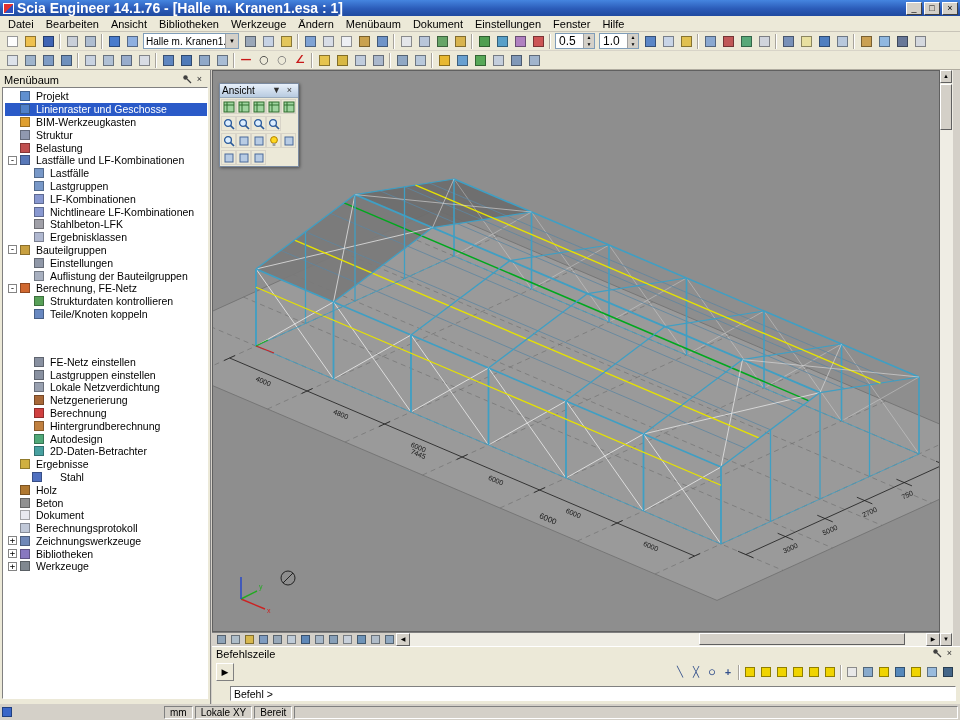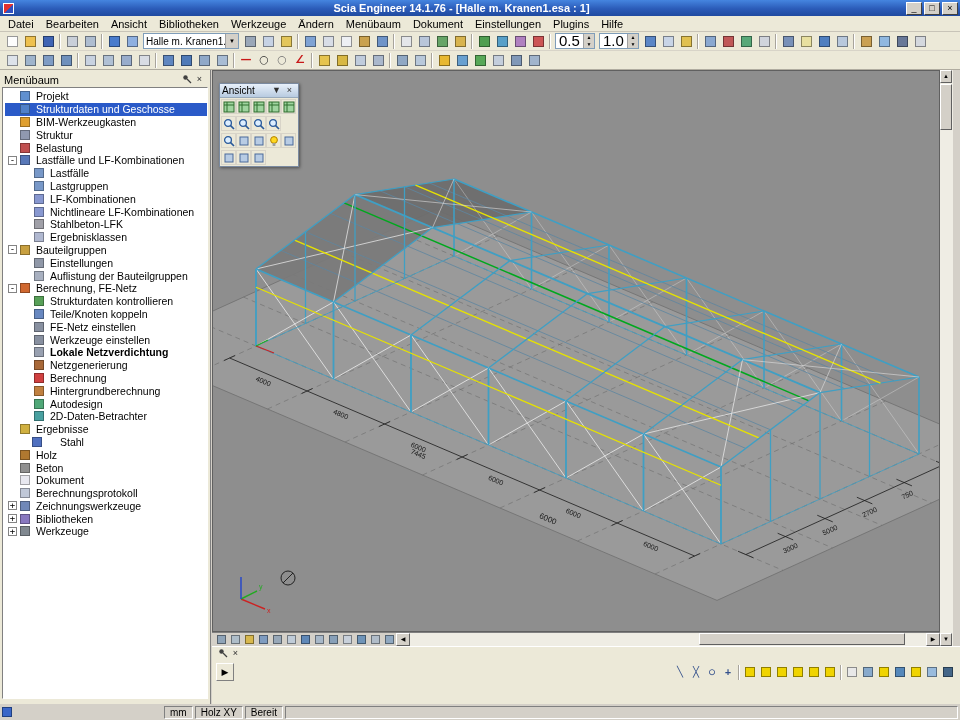--- a/index.html
+++ b/index.html
@@ -1,38 +1,38 @@
 <!DOCTYPE html>
 <html><head>
 <meta charset="utf-8">
 <style>
 *{box-sizing:border-box;margin:0;padding:0}
 html,body{width:960px;height:720px;overflow:hidden}
 body{font-family:"Liberation Sans",sans-serif;font-size:11px;background:#d4d0c8;position:relative;color:#000}
 .abs{position:absolute}
 #titlebar{left:0;top:0;width:960px;height:16px;background:linear-gradient(180deg,#4585e0 0%,#2b5bb8 55%,#1f4aa0 100%);color:#fff;display:flex;align-items:center}
 #title-icon{width:11px;height:11px;margin:0 3px;background:linear-gradient(135deg,#e03030 50%,#3050c0 50%);border:1px solid #fff;flex:none}
-#title-text{flex:1;text-align:center;font-weight:bold;font-size:11px}
+#title-text{flex:1;text-align:left;font-weight:bold;font-size:14px}
 .wbtn{width:16px;height:13px;margin-right:2px;background:#d4d0c8;border:1px solid;border-color:#fff #404040 #404040 #fff;color:#000;font-size:9px;line-height:11px;text-align:center;flex:none}
 #menubar{left:0;top:16px;width:960px;height:16px;background:#ece9d8;border-bottom:1px solid #c8c4b8;display:flex;align-items:center;padding-left:2px}
 .mitem{padding:1px 6px}
 .toolbar{background:#ece9d8;display:flex;align-items:center;padding-left:3px}
 #tb1{left:0;top:32px;width:960px;height:19px;border-bottom:1px solid #d8d4c8}
 #tb2{left:0;top:51px;width:960px;height:19px;border-bottom:1px solid #b0aca0}
 .grp{display:inline-flex;align-items:center}
 .chip{display:inline-flex;width:18px;height:16px;align-items:center;justify-content:center}
 .chip i,.schip i,.snapchip i{display:block;border:1px solid rgba(0,0,0,.4)}
 .chip i{width:11px;height:11px}
 .gchip{font-family:"DejaVu Sans",sans-serif;font-size:11px;line-height:16px;font-weight:bold}
 .tsep{width:2px;height:15px;border-left:1px solid #a8a49c;border-right:1px solid #fff;margin:0 2px}
 .combo{width:96px;height:16px;background:#fff;border:1px solid #7f9db9;display:inline-flex;align-items:center;margin:0 2px}
 .combo-txt{flex:1;font-size:10px;padding-left:2px;white-space:nowrap;overflow:hidden}
 .combo-btn{width:13px;height:14px;background:#d4d0c8;border-left:1px solid #a0a0a0;font-size:6px;text-align:center;line-height:14px}
 .spin{width:40px;height:16px;background:#fff;border:1px solid #7f9db9;display:inline-flex;margin:0 2px}
-.spin-val{flex:1;font-size:15px;padding-left:3px;line-height:14px}
+.spin-val{flex:1;font-size:12px;padding-left:3px;line-height:14px}
 .spinbtns{width:11px;display:flex;flex-direction:column;background:#d4d0c8;border-left:1px solid #a0a0a0}
 .spinbtns span{height:7px;font-size:5px;line-height:7px;text-align:center}
 #sidebar{left:0;top:70px;width:211px;height:634px;background:#ece9d8;border-right:1px solid #808080;padding:2px}
 #sidebar-header{height:15px;display:flex;align-items:center;padding:0 2px}
 #sidebar-title{flex:1;font-size:11px}
 .hbtn{width:13px;height:12px;font-size:9px;line-height:11px;text-align:center;color:#303030}
 #tree{background:#fff;border:1px solid;border-color:#808080 #fff #fff #808080;height:612px;overflow:hidden;padding:2px 0 0 2px;font-size:10.5px}
 .trow{height:12.8px;display:flex;align-items:center;white-space:nowrap}
 .expbox{width:9px;height:9px;border:1px solid #848484;background:#fff;font-size:9px;line-height:7px;text-align:center;flex:none;margin-right:3px;font-family:"DejaVu Sans Mono",monospace}
 .hid{visibility:hidden}
@@ -85,21 +85,21 @@
 <div id="menubar" class="abs">
     <span class="mitem">Datei</span>
     <span class="mitem">Bearbeiten</span>
     <span class="mitem">Ansicht</span>
     <span class="mitem">Bibliotheken</span>
     <span class="mitem">Werkzeuge</span>
     <span class="mitem">Ändern</span>
     <span class="mitem">Menübaum</span>
     <span class="mitem">Dokument</span>
     <span class="mitem">Einstellungen</span>
-    <span class="mitem">Plugins</span>
+    <span class="mitem">Fenster</span>
     <span class="mitem">Hilfe</span>
   </div>
 
 <div id="tb1" class="toolbar abs">
   <span id="t1a" class="grp">
       <span class="chip">
         <i style="background: rgb(253, 253, 253);"></i>
       </span>
       <span class="chip">
         <i style="background: rgb(238, 193, 79);"></i>
@@ -344,21 +344,21 @@
   </div>
   <div id="tree">
       <div class="trow" style="padding-left: 3px;">
         <span class="expbox hid"></span>
         <span class="ticon" style="background: rgb(96, 144, 208);"></span>
         <span class="tlabel">Projekt</span>
       </div>
       <div class="trow sel" style="padding-left: 3px;">
         <span class="expbox hid"></span>
         <span class="ticon" style="background: rgb(80, 128, 200);"></span>
-        <span class="tlabel">Strukturdaten und Geschosse</span>
+        <span class="tlabel">Linienraster und Geschosse</span>
       </div>
       <div class="trow" style="padding-left: 3px;">
         <span class="expbox hid"></span>
         <span class="ticon" style="background: rgb(224, 160, 48);"></span>
         <span class="tlabel">BIM-Werkzeugkasten</span>
       </div>
       <div class="trow" style="padding-left: 3px;">
         <span class="expbox hid"></span>
         <span class="ticon" style="background: rgb(144, 152, 176);"></span>
         <span class="tlabel">Struktur</span>
@@ -426,31 +426,31 @@
       <div class="trow" style="padding-left: 17px;">
         <span class="expbox hid"></span>
         <span class="ticon" style="background: rgb(88, 160, 88);"></span>
         <span class="tlabel">Strukturdaten kontrollieren</span>
       </div>
       <div class="trow" style="padding-left: 17px;">
         <span class="expbox hid"></span>
         <span class="ticon" style="background: rgb(104, 136, 192);"></span>
         <span class="tlabel">Teile/Knoten koppeln</span>
       </div>
-      <div class="trow" style="padding-left: 17px;">
+      <div class="trow" style="padding-left: 17px; margin-top: 35px;">
         <span class="expbox hid"></span>
         <span class="ticon" style="background: rgb(136, 144, 160);"></span>
         <span class="tlabel">FE-Netz einstellen</span>
       </div>
       <div class="trow" style="padding-left: 17px;">
         <span class="expbox hid"></span>
         <span class="ticon" style="background: rgb(136, 144, 160);"></span>
-        <span class="tlabel">Werkzeuge einstellen</span>
-      </div>
-      <div class="trow" style="padding-left: 17px; font-weight: bold;">
+        <span class="tlabel">Lastgruppen einstellen</span>
+      </div>
+      <div class="trow" style="padding-left: 17px;">
         <span class="expbox hid"></span>
         <span class="ticon" style="background: rgb(152, 160, 176);"></span>
         <span class="tlabel">Lokale Netzverdichtung</span>
       </div>
       <div class="trow" style="padding-left: 17px;">
         <span class="expbox hid"></span>
         <span class="ticon" style="background: rgb(168, 104, 56);"></span>
         <span class="tlabel">Netzgenerierung</span>
       </div>
       <div class="trow" style="padding-left: 17px;">
@@ -824,20 +824,21 @@
 </div>
 
 <div id="vscroll" class="abs">
   <span class="vsa" style="top:0">▲</span>
   <span id="vthumb"></span>
   <span class="vsa" style="top:563px">▼</span>
 </div>
 
 <div id="cmdpanel" class="abs">
   <div id="cmd-header">
+    <span id="cmd-title">Befehlszeile</span>
     <span class="hbtn"><svg width="10" height="10">
           <circle cx="3.5" cy="3.5" r="2.2" fill="#404040"></circle>
           <line x1="5" y1="5" x2="9" y2="9" stroke="#404040" stroke-width="1.2"></line>
         </svg></span>
     <span class="hbtn">×</span>
   </div>
   <div id="cmd-mid">
     <span id="cursor-button">▶</span>
     <span id="snaprow">
         <span class="snapchip gchip" style="color: rgb(51, 80, 140);">╲</span>
@@ -880,22 +881,25 @@
           <i style="background: rgb(240, 212, 0);"></i>
         </span>
         <span class="snapchip">
           <i style="background: rgb(153, 187, 221);"></i>
         </span>
         <span class="snapchip">
           <i style="background: rgb(68, 102, 136);"></i>
         </span>
       </span>
   </div>
+  <div id="cmd-input-row">
+    <span id="cmd-input">Befehl &gt;</span>
+  </div>
 </div>
 
 <div id="statusbar" class="abs">
   <span id="status-chip"></span>
   <span class="sflat"></span>
   <span class="scell">mm</span>
-  <span class="scell">Holz XY</span>
+  <span class="scell">Lokale XY</span>
   <span class="scell">Bereit</span>
   <span class="scell sfill"></span>
 </div>
 
 </body></html>

